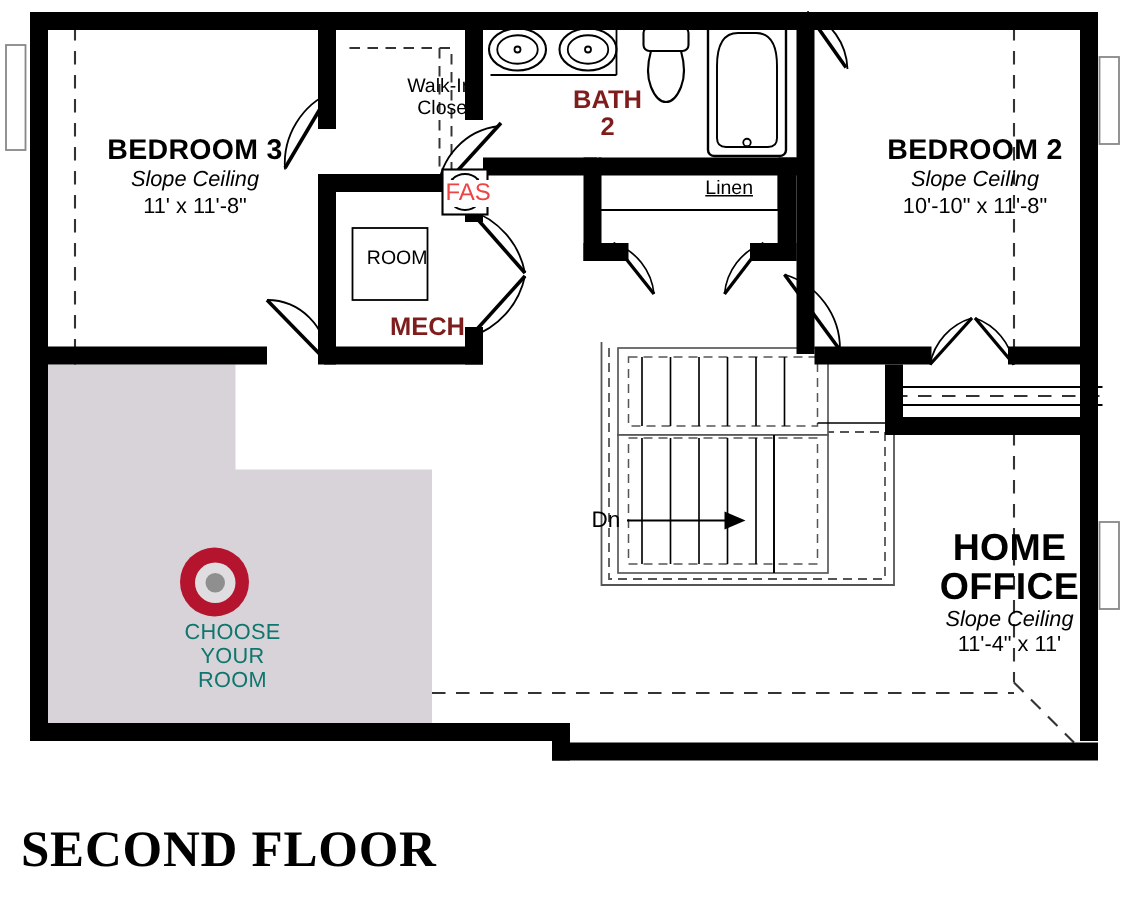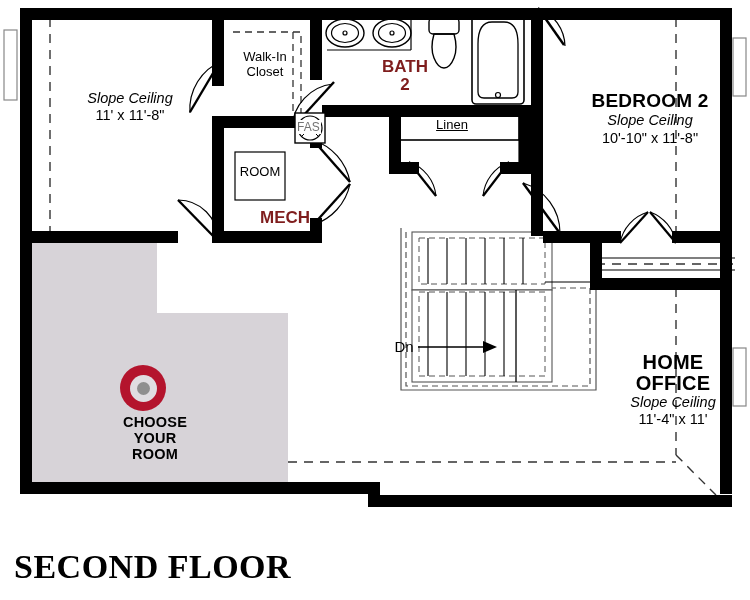--- a/index.html
+++ b/index.html
@@ -51,27 +51,27 @@
     display: block;
     font-style: italic;
   }
   .room-label .rl-dims {
     display: block;
   }
   .rl-big .rl-name { font-size: 19px; letter-spacing: .2px; }
   .rl-big .rl-sub  { font-size: 14.5px; }
   .rl-big .rl-dims { font-size: 14.5px; }
 
-  .rl-two .rl-name { font-size: 20px; letter-spacing: .2px; line-height: 1.05; text-align: center; }
+  .rl-two .rl-name { font-size: 25px; letter-spacing: .2px; line-height: 1.05; text-align: center; }
   .rl-two .rl-sub  { font-size: 14.5px; }
   .rl-two .rl-dims { font-size: 14.5px; }
 
   .small-label {
     position: absolute;
-    text-align: center;
+    text-align: right;
     font-size: 13px;
     color: #000000;
     line-height: 1.15;
     white-space: nowrap;
   }
   .bold-label {
     position: absolute;
     text-align: center;
     font-size: 17px;
     font-weight: bold;
@@ -80,22 +80,22 @@
   }
   .tiny-label {
     position: absolute;
     text-align: center;
     font-size: 15px;
     color: #000000;
     white-space: nowrap;
   }
   .fas-label {
     position: absolute;
-    font-size: 12px;
-    color: #737373;
+    font-size: 16px;
+    color: #ef4444;
     white-space: nowrap;
   }
   
   #choose-room-marker {
     position: absolute;
     left: 93px;
     top: 365px;
     width: 100px;
     text-align: center;
     cursor: pointer;
@@ -121,22 +121,22 @@
   }
   #choose-room-marker .bullseye .inner-dot {
     width: 13px;
     height: 13px;
     border-radius: 50%;
     background: #8f8f8f;
   }
   #choose-room-marker .cyr-text {
     margin-top: 3px;
     font-size: 14.5px;
-    font-weight: bold;
-    color: #000000;
+    font-weight: normal;
+    color: #0f766e;
     line-height: 1.12;
     letter-spacing: .2px;
     margin-left: 24px;
   }
   #choose-room-marker .cyr-text span { display: block; }
 </style>
 </head>
 <body>
 
 <div id="floorplan-root">
@@ -305,20 +305,21 @@
       <rect x="543" y="231" width="78" height="12"></rect>
       <rect x="672" y="231" width="60" height="12"></rect>
 
       <rect x="590" y="278" width="142" height="12"></rect>
       <rect x="590" y="243" width="12" height="47"></rect>
     </g>
 
   </svg>
 
   <div class="room-label rl-big" style="left:30px; top:90px; width:200px;">
+    <span class="rl-name">BEDROOM 3</span>
     <span class="rl-sub">Slope Ceiling</span>
     <span class="rl-dims">11' x 11'-8"</span>
   </div>
 
   <div class="room-label rl-big" style="left:540px; top:90px; width:220px;">
     <span class="rl-name">BEDROOM 2</span>
     <span class="rl-sub">Slope Ceiling</span>
     <span class="rl-dims">10'-10" x 11'-8"</span>
   </div>
 

